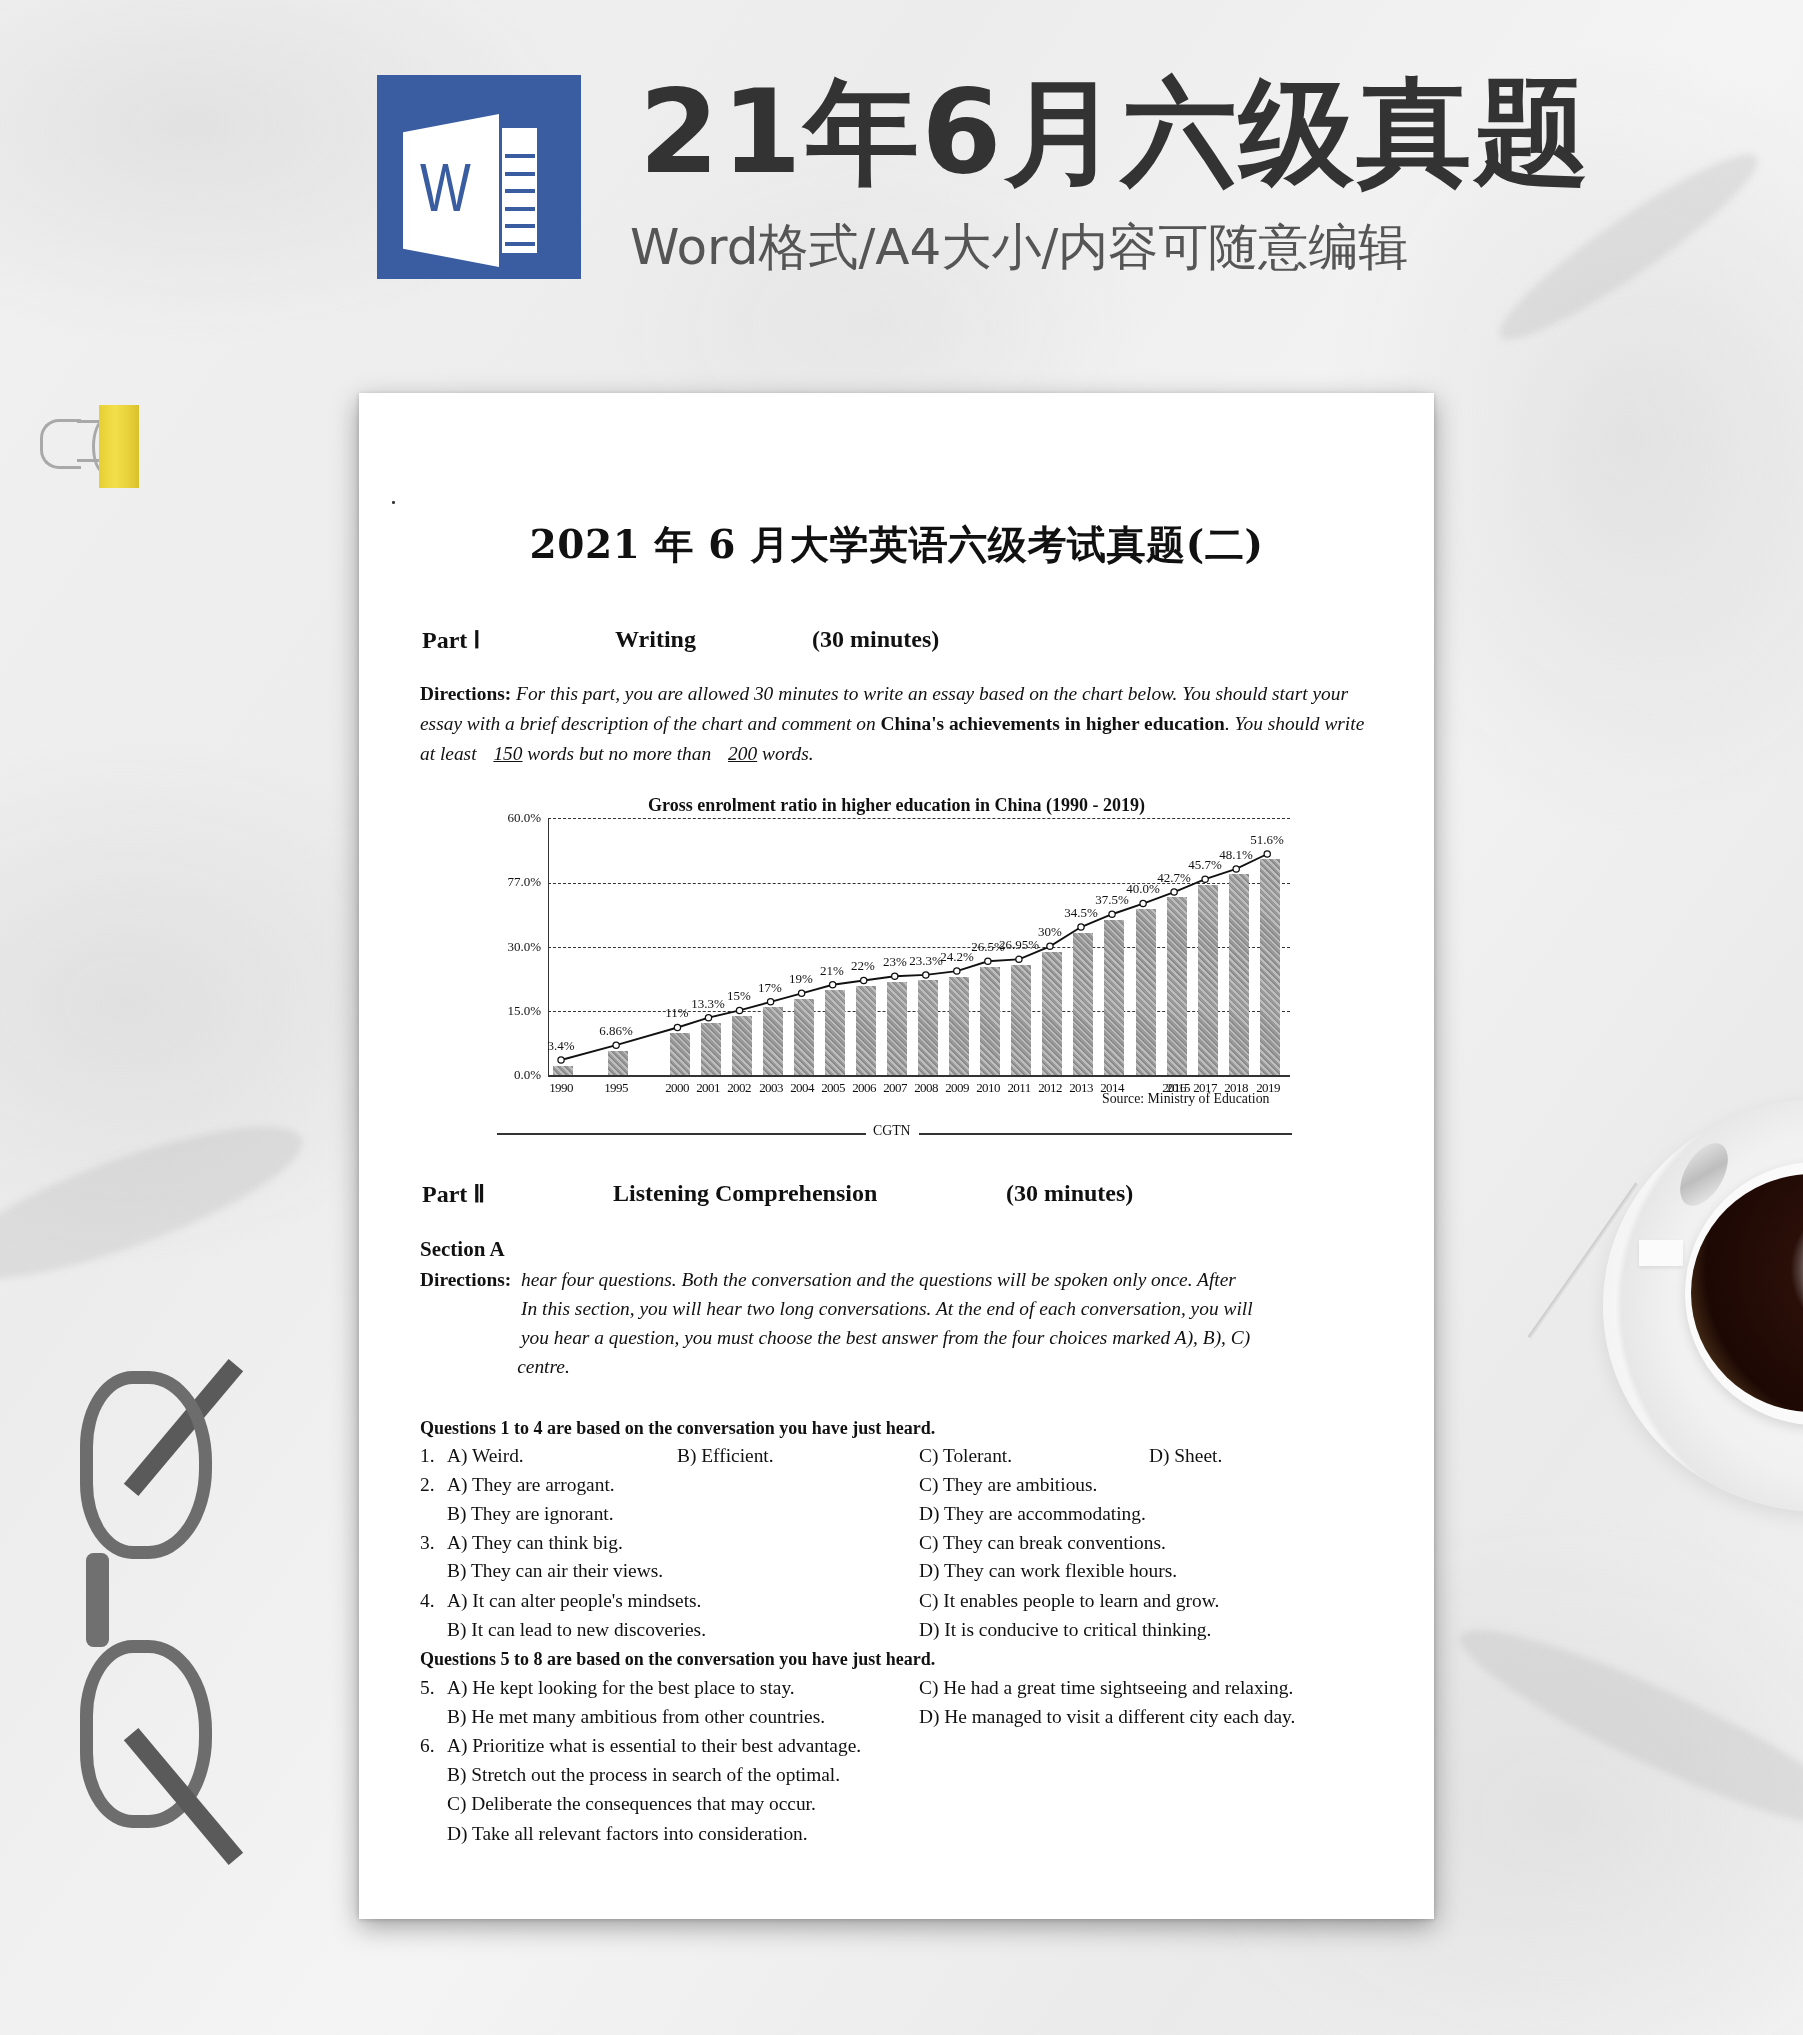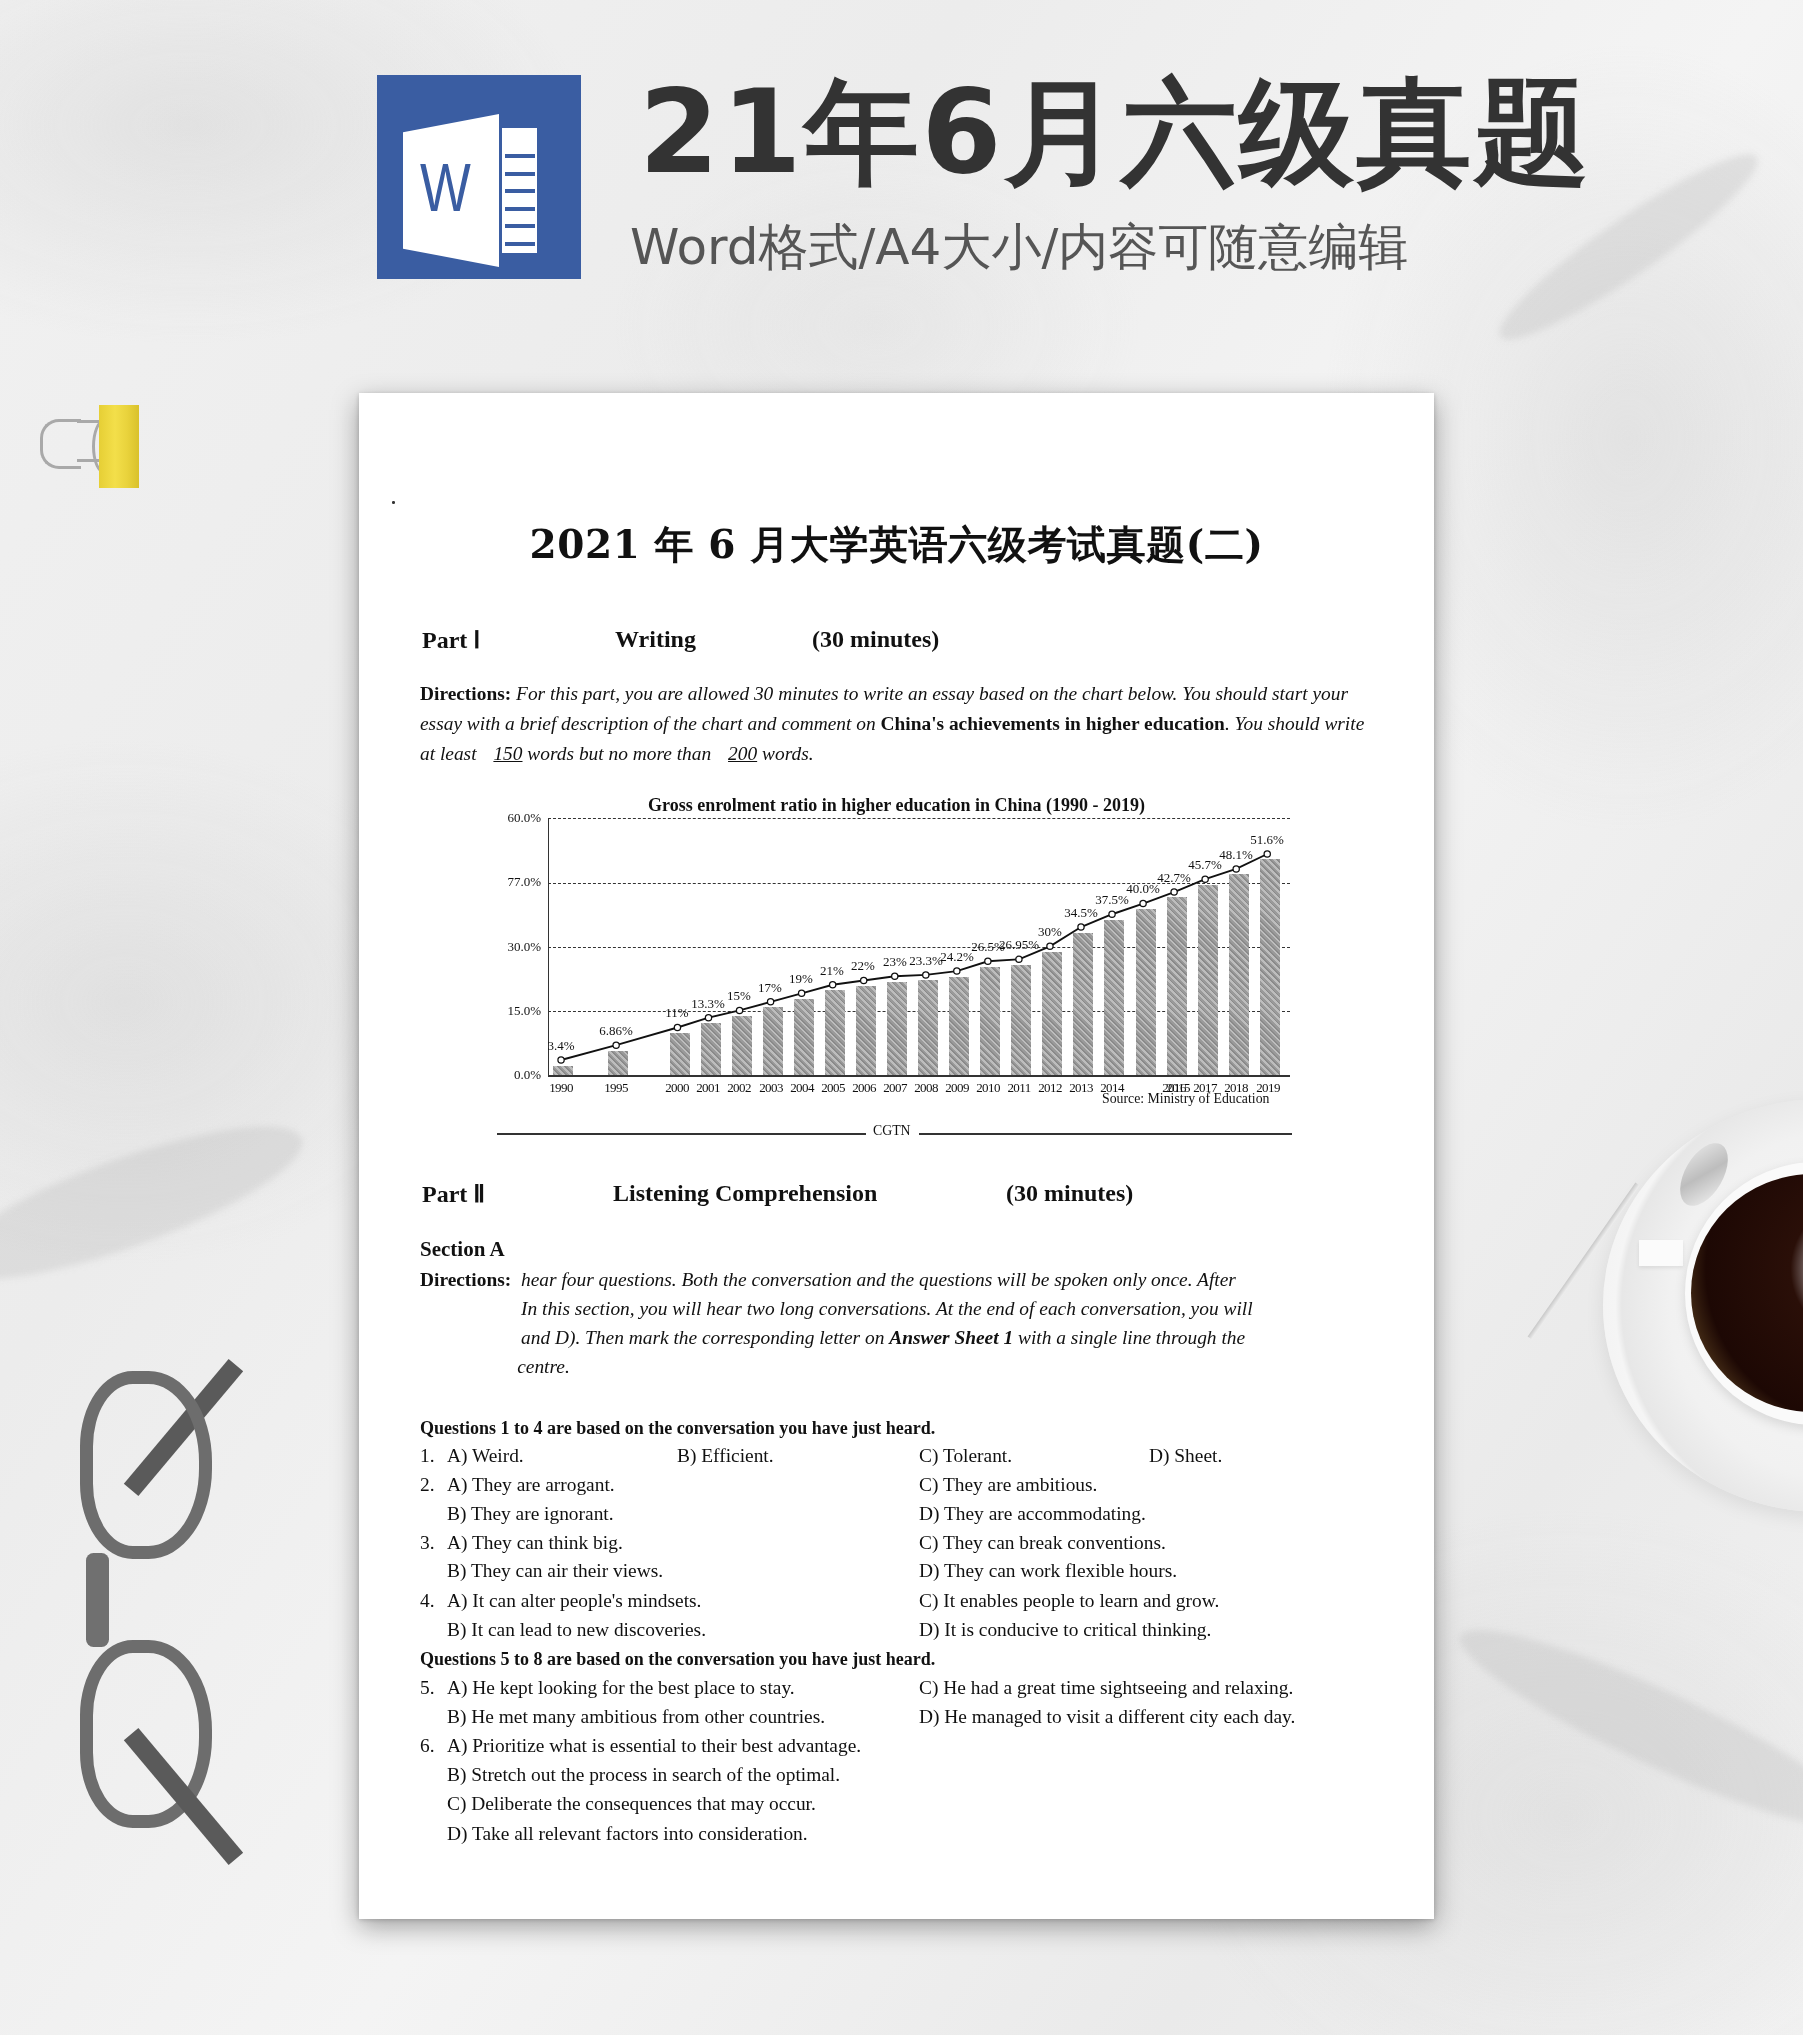--- a/index.html
+++ b/index.html
@@ -281,21 +281,21 @@
     <span style="left:584px;">(30 minutes)</span>
   </div>
   <div class="part-row" style="top:844px;left:61px;font-size:21px;">Section A</div>
 
   <div class="directions" style="top:872px;font-style:normal;">
     <span class="lab">Directions:</span>
   </div>
   <div class="indent-block" style="top:872px;left:162px;">
     <div>hear four questions. Both the conversation and the questions will be spoken only once. After</div>
     <div>In this section, you will hear two long conversations. At the end of each conversation, you will</div>
-    <div><span>and D). Then mark the corresponding letter on </span><b style="font-style:italic">Answer Sheet 1</b><span> with a single line through the</span></div>
+    <div>you hear a question, you must choose the best answer from the four choices marked A), B), C)</div>
     <div style="margin-left:-3.8px;">centre.</div>
   </div>
 
   <div class="q-head" style="top:1025px;">Questions 1 to 4 are based on the conversation you have just heard.</div>
 
   <div class="opt" style="left:61px;top:1052px;">1.</div>
   <div class="opt" style="left:88px;top:1052px;">A) Weird.</div>
   <div class="opt" style="left:318px;top:1052px;">B) Efficient.</div>
   <div class="opt" style="left:560px;top:1052px;">C) Tolerant.</div>
   <div class="opt" style="left:790px;top:1052px;">D) Sheet.</div>

